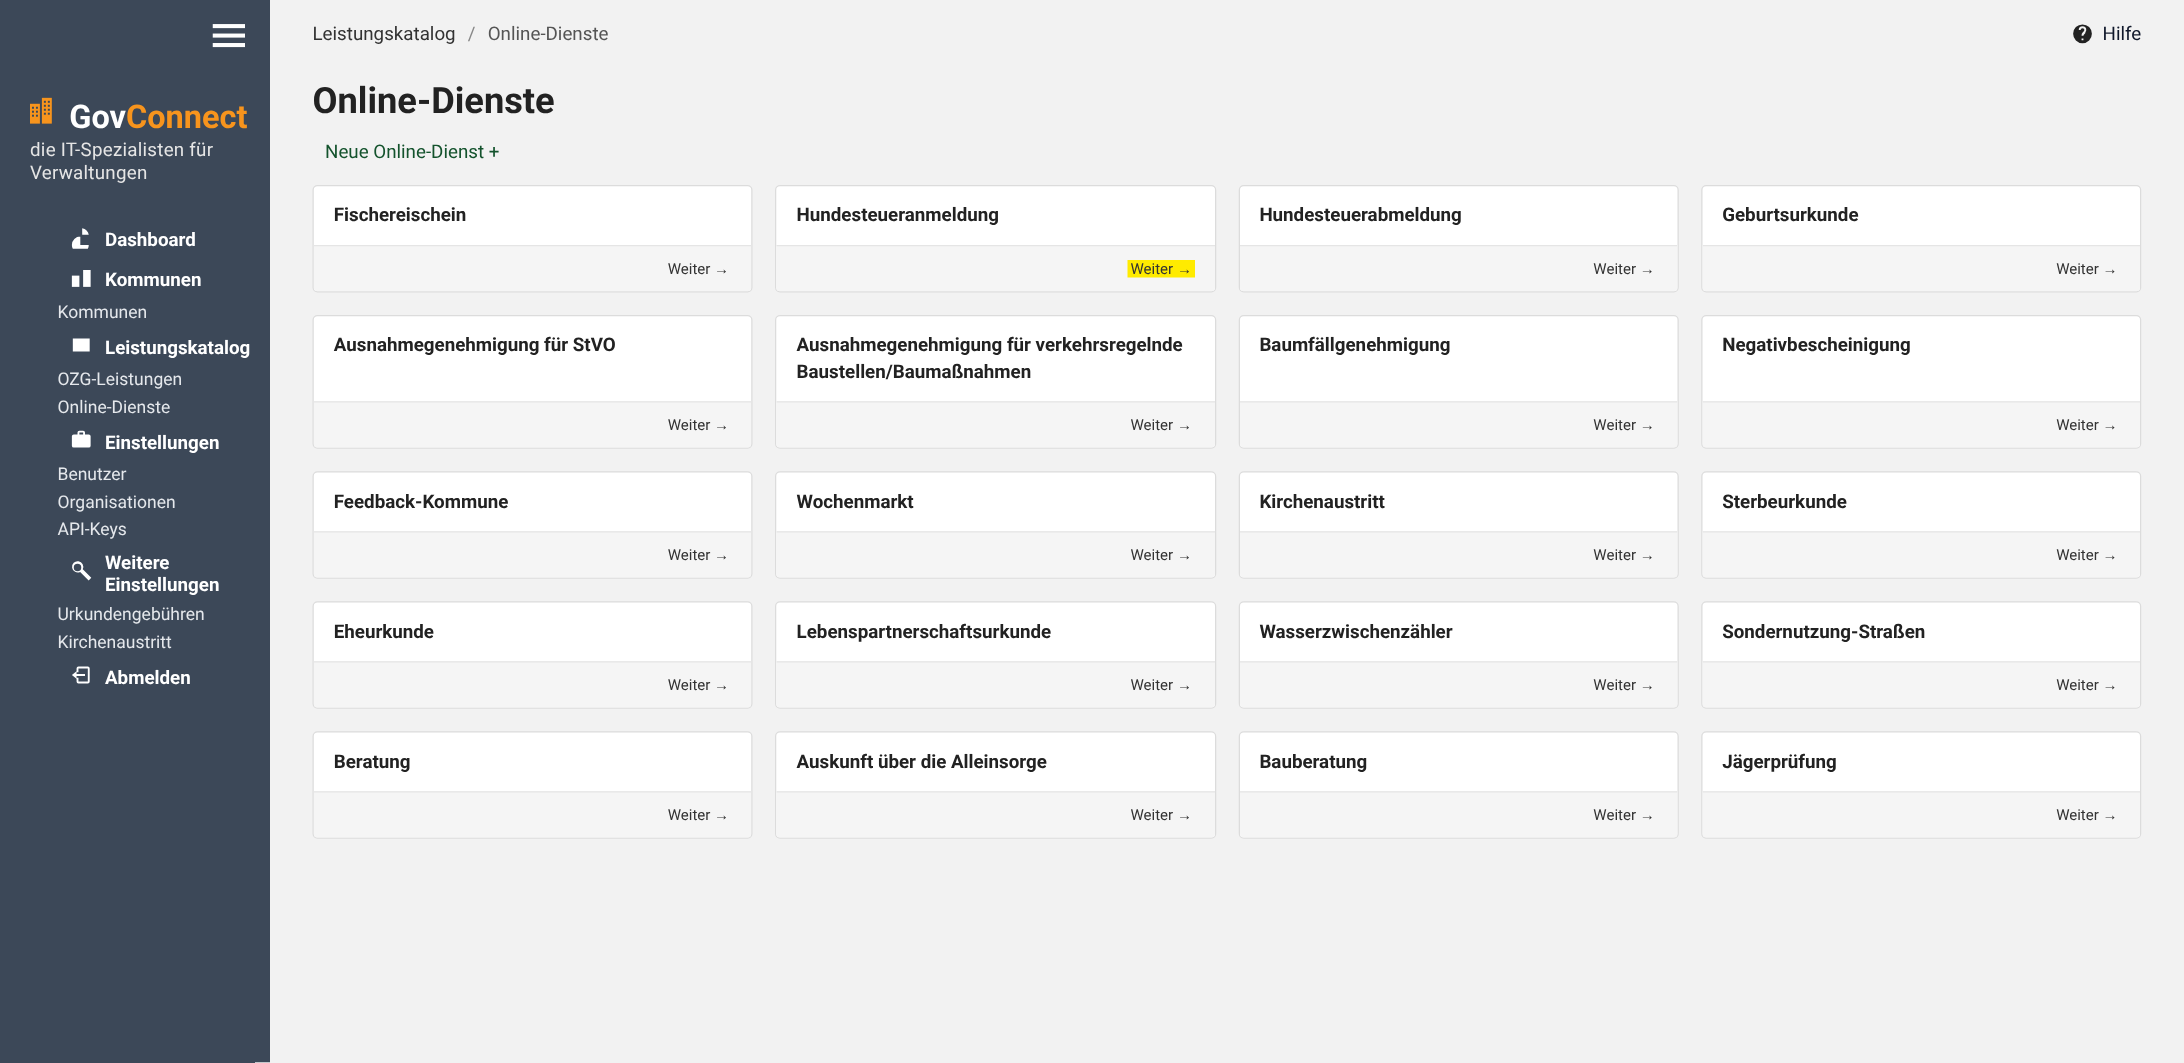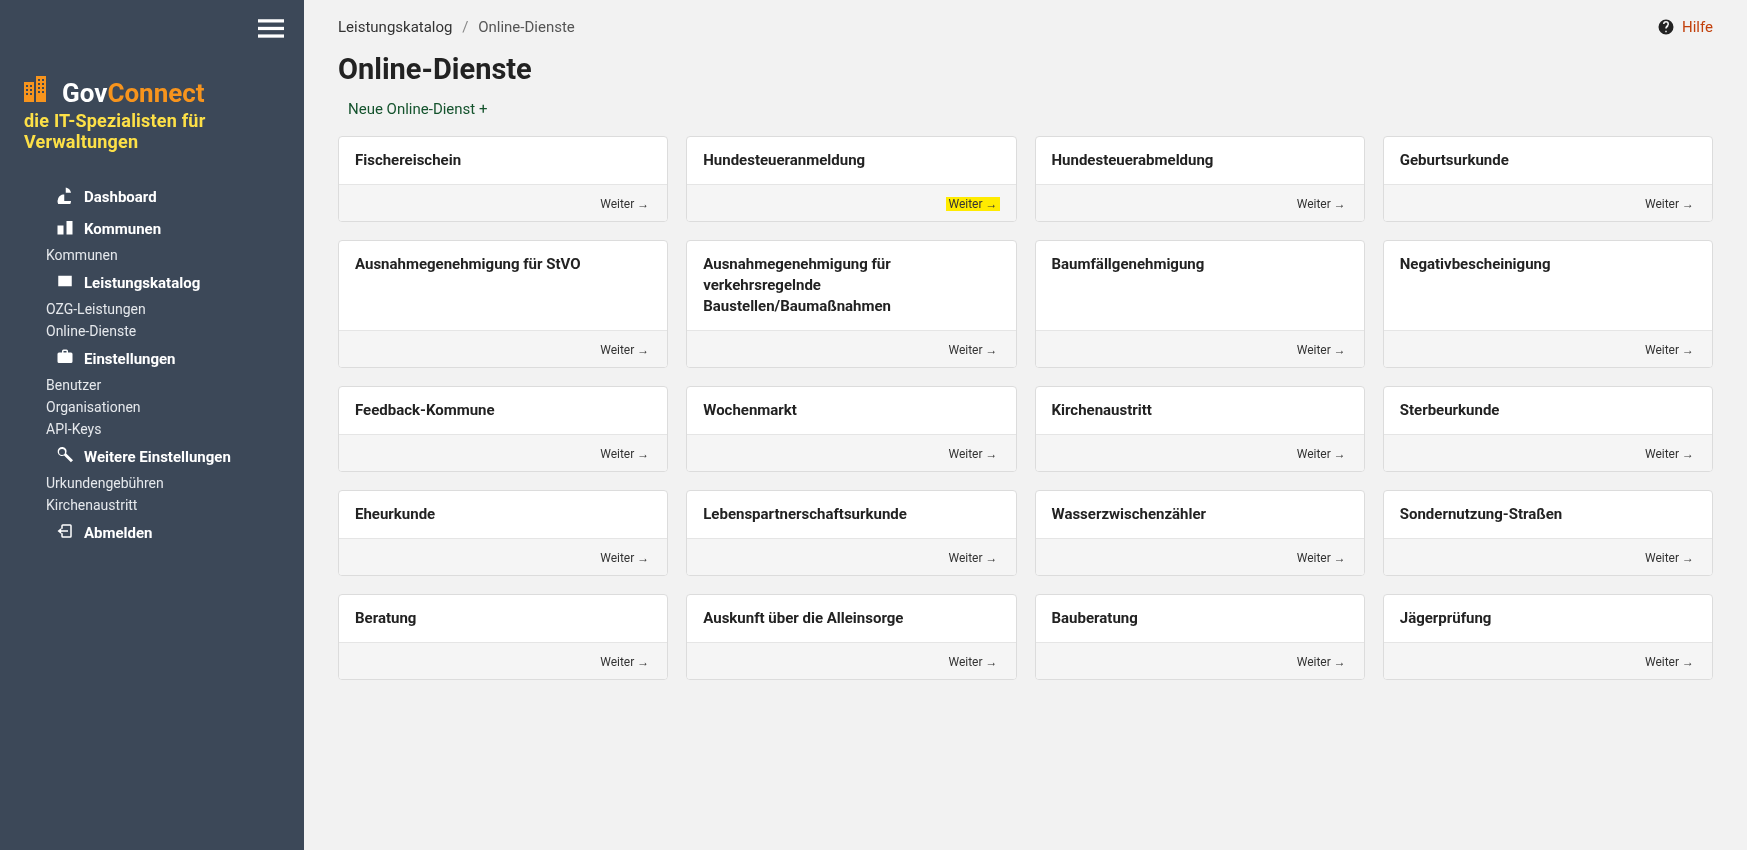--- a/index.html
+++ b/index.html
@@ -4,21 +4,21 @@
   <style>
     * { margin: 0; padding: 0; box-sizing: border-box; }
     body {
       font-family: -apple-system, BlinkMacSystemFont, "Segoe UI", Roboto, Arial, sans-serif;
       background: #f2f2f2;
       display: flex;
       min-height: 100vh;
       font-size: 14px;
     }
     .sidebar {
-      width: 304px;
+      width: 216px;
       background: #3c4858;
       color: #fff;
       flex-shrink: 0;
       padding-top: 10px;
     }
     .hamburger {
       display: flex;
       justify-content: flex-end;
       padding: 8px 20px 8px 0;
       cursor: pointer;
@@ -35,25 +35,24 @@
       gap: 0;
     }
     .logo-icon-svg {
       display: inline-block;
       vertical-align: bottom;
       margin-right: 6px;
     }
     .logo-gov { color: #fff; }
     .logo-connect { color: #f7941d; }
     .logo-subtitle {
-      font-size: 18px;
-      color: #fde047;
+      font-size: 15px;
+      color: #e5e5e5;
       margin-top: 2px;
       letter-spacing: 0.2px;
-      font-weight: bold;
     }
     .nav { padding: 0 0 0 0; }
     .nav-group { margin-bottom: 2px; }
     .nav-heading {
       display: flex;
       align-items: center;
       gap: 10px;
       padding: 4px 16px 4px 20px;
       font-weight: 700;
       font-size: 15px;
@@ -74,35 +73,35 @@
     }
     .main {
       flex: 1;
       padding: 18px 34px 40px 34px;
       overflow: auto;
     }
     .topbar {
       display: flex;
       justify-content: space-between;
       align-items: center;
-      margin-bottom: 16px;
+      margin-bottom: 28px;
     }
     .breadcrumb {
       font-size: 15px;
       color: #666;
     }
     .breadcrumb a { color: #333; text-decoration: none; cursor: pointer; }
     .breadcrumb .sep { margin: 0 6px; color: #888; }
     .breadcrumb .current { color: #555; }
     .help {
       display: flex;
       align-items: center;
       gap: 7px;
       font-size: 15px;
-      color: #c2410c;
+      color: #0f172a;
       cursor: pointer;
     }
     .help svg { fill: #222; }
     .page-title {
       font-size: 29px;
       font-weight: 700;
       color: #222;
       margin-bottom: 14px;
     }
     .add-link {

